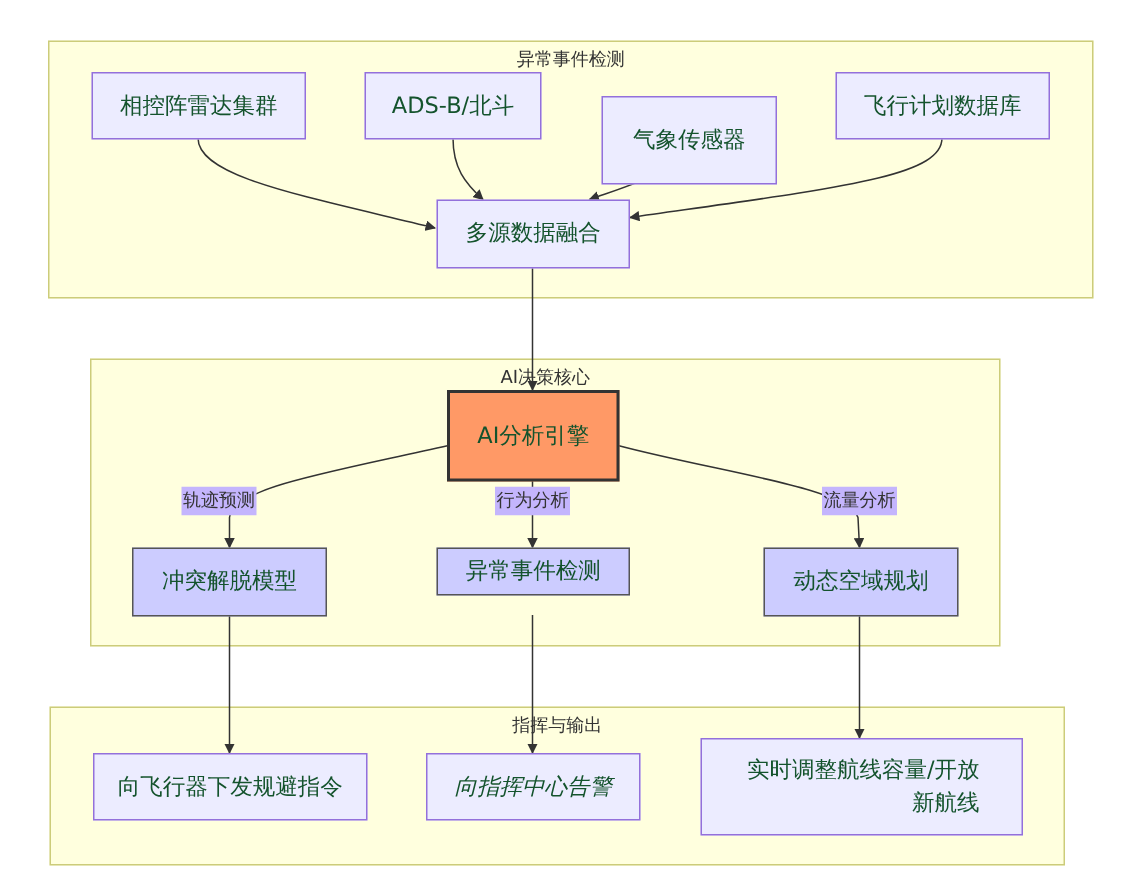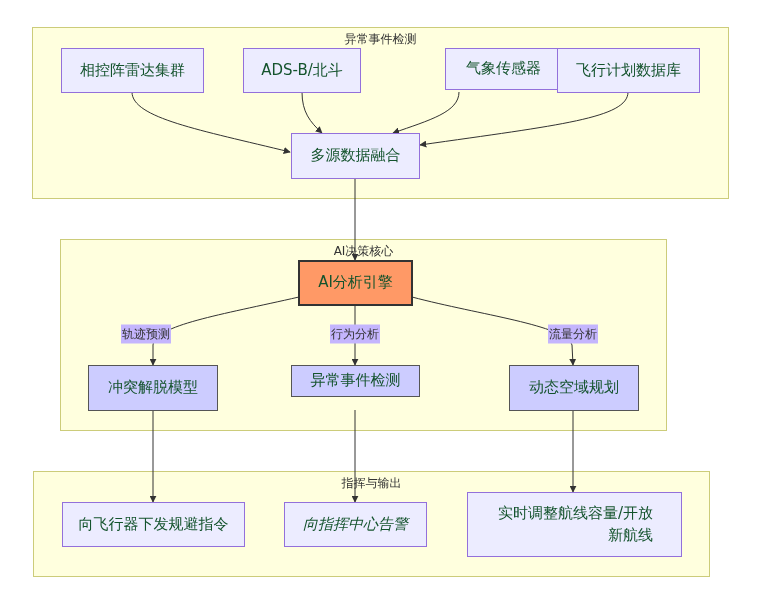--- a/index.html
+++ b/index.html
@@ -42,25 +42,25 @@
   <path d="M299,297 C220,315 155,325 153,345 L153,365" stroke="#333" fill="none" stroke-width="1" marker-end="url(#arrow)"></path>
   <path d="M355,306 L355,365" stroke="#333" fill="none" stroke-width="1" marker-end="url(#arrow)"></path>
   <path d="M412,297 C480,315 565,325 572,345 L573,365" stroke="#333" fill="none" stroke-width="1" marker-end="url(#arrow)"></path>
   <path d="M153,410 L153,502" stroke="#333" fill="none" stroke-width="1" marker-end="url(#arrow)"></path>
   <path d="M355,410 L355,502" stroke="#333" fill="none" stroke-width="1" marker-end="url(#arrow)"></path>
   <path d="M573,410 L573,492" stroke="#333" fill="none" stroke-width="1" marker-end="url(#arrow)"></path>
 </svg>
 
 <div class="node n-in" style="left:61px;top:48px;width:143px;height:45px;">相控阵雷达集群</div>
 <div class="node n-in" style="left:243px;top:48px;width:118px;height:45px;">ADS-B/北斗</div>
-<div class="node n-in" style="left:401px;top:48px;width:117px;height:42px;margin-left:44px;">气象传感器</div>
+<div class="node n-in" style="left:401px;top:64px;width:117px;height:59px;">气象传感器</div>
 <div class="node n-in" style="left:557px;top:48px;width:143px;height:45px;">飞行计划数据库</div>
 <div class="node n-in" style="left:291px;top:133px;width:129px;height:46px;">多源数据融合</div>
 
-<div class="node n-ai" style="left:298px;top:260px;width:115px;height:46px;">AI分析引擎</div>
+<div class="node n-ai" style="left:298px;top:260px;width:115px;height:61px;">AI分析引擎</div>
 <div class="edge-label" style="left:146px;top:334px;">轨迹预测</div>
 <div class="edge-label" style="left:355px;top:334px;">行为分析</div>
 <div class="edge-label" style="left:573px;top:334px;">流量分析</div>
 <div class="node n-sub" style="left:88px;top:365px;width:130px;height:46px;">冲突解脱模型</div>
 <div class="node n-sub" style="left:291px;top:365px;width:129px;height:32px;">异常事件检测</div>
 <div class="node n-sub" style="left:509px;top:365px;width:130px;height:46px;">动态空域规划</div>
 
 <div class="node n-in" style="left:62px;top:502px;width:183px;height:45px;">向飞行器下发规避指令</div>
 <div class="node n-in" style="left:284px;top:502px;width:143px;height:45px;font-style:italic;">向指挥中心告警</div>
 <div class="node n-in" style="left:467px;top:492px;width:215px;height:65px;padding:0 28px;">实时调整航线容量/开放新航线</div>

